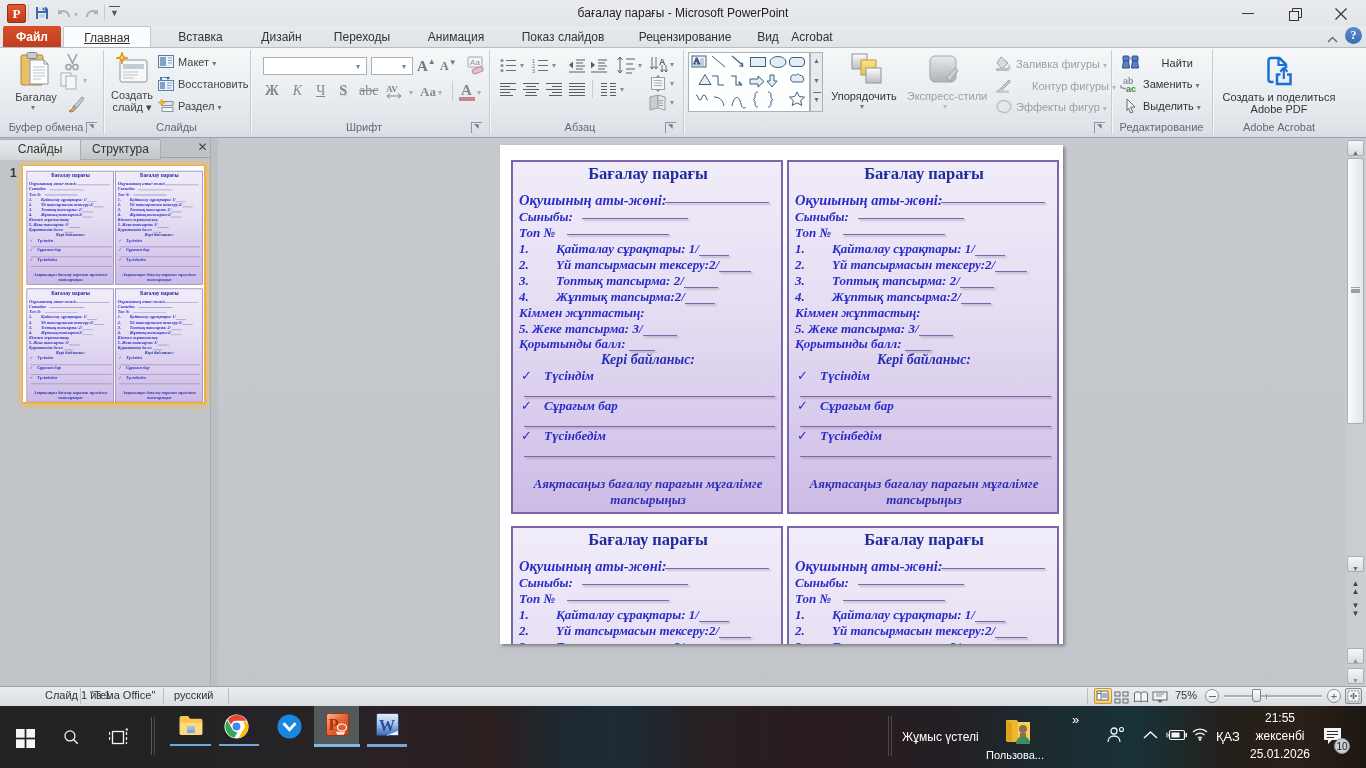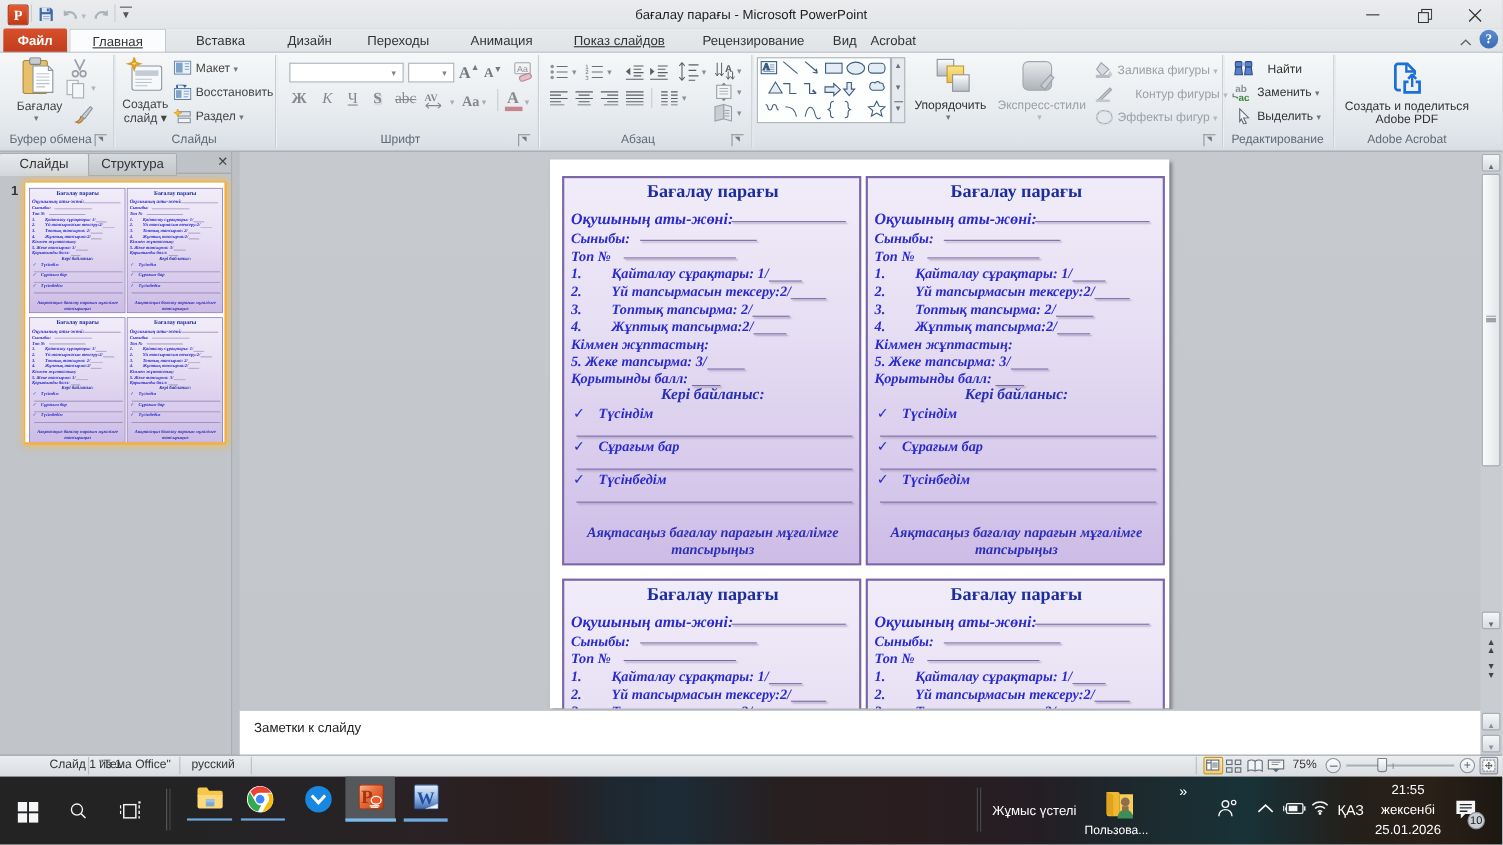--- a/index.html
+++ b/index.html
@@ -90,21 +90,21 @@
   <svg class="abs" style="left:1335px;top:8px;" width="12" height="12" viewBox="0 0 12 12">
       <path d="M0.5 0.5l11 11M11.5 0.5l-11 11" stroke="#333" stroke-width="1.2"></path>
     </svg>
   <div class="abs" id="tabrow"></div>
   <div class="abs" id="filetab">Файл</div>
   <div class="abs tab" id="hometab" style="left:63px;top:26px;width:88px;">Главная</div>
   <div class="abs tab" style="left:163px;top:26px;width:75px;">Вставка</div>
   <div class="abs tab" style="left:250px;top:26px;width:63px;">Дизайн</div>
   <div class="abs tab" style="left:323px;top:26px;width:78px;">Переходы</div>
   <div class="abs tab" style="left:415px;top:26px;width:82px;">Анимация</div>
-  <div class="abs tab" style="left:507px;top:26px;width:112px;text-decoration:underline;">Показ слайдов</div>
+  <div class="abs tab" style="left:507px;top:26px;width:112px;">Показ слайдов</div>
   <div class="abs tab" style="left:629px;top:26px;width:112px;">Рецензирование</div>
   <div class="abs tab" style="left:748px;top:26px;width:40px;">Вид</div>
   <div class="abs tab" style="left:782px;top:26px;width:60px;">Acrobat</div>
   <div class="abs" style="left:1326px;top:31px;width:13px;height:10px;"><svg width="13" height="10" viewBox="0 0 13 10">
         <path d="M2 7l4.5-4.5L11 7" fill="none" stroke="#666" stroke-width="1.3"></path>
       </svg></div>
   <div class="abs" style="left:1345px;top:27px;width:17px;height:17px;border-radius:50%;background:linear-gradient(#5B8BD0,#3B6CB4);color:#fff;font-weight:bold;font-size:12px;text-align:center;line-height:17px;font-family:'Liberation Serif',serif;">?</div>
   <div class="abs" id="ribbontopline"></div>
   <div class="abs" id="ribbon"></div>
   <div class="abs" id="ribbonbottom"></div>
@@ -387,21 +387,21 @@
   <div class="abs btext" style="left:1016px;top:101px;width:100px;text-align:left;color:#9AA0A7;">Эффекты фигур <span class="dd" style="color:#B4B9BE;">▾</span></div>
 
   <svg class="abs" style="left:1122px;top:55px;" width="17" height="15" viewBox="0 0 17 15">
       <g fill="#5B80C8" stroke="#2B4B88">
         <rect x="1" y="1" width="6" height="5" rx="1"></rect>
         <rect x="10" y="1" width="6" height="5" rx="1"></rect>
         <path d="M1.5 6h5l1 7h-7zM10.5 6h5l1 7h-7z"></path>
       </g>
       <rect x="7" y="2" width="3" height="2.5" fill="#8FA8D8"></rect>
     </svg>
-  <div class="abs btext" style="left:1143px;top:57px;width:50px;text-align:center;color:#333;">Найти</div>
+  <div class="abs btext" style="left:1143px;top:57px;width:50px;text-align:right;color:#333;">Найти</div>
   <svg class="abs" style="left:1120px;top:76px;" width="19" height="16" viewBox="0 0 19 16">
       <text x="3" y="8" font-size="9" font-weight="bold" fill="#8A9098" font-family="Liberation Sans">ab</text>
       <text x="6" y="15.5" font-size="9" font-weight="bold" fill="#3A8A3A" font-family="Liberation Sans">ac</text>
       <path d="M1 9v3h3" fill="none" stroke="#6A7077"></path>
       <path d="M3 12.8l2.5-1v2z" fill="#6A7077"></path>
     </svg>
   <div class="abs btext" style="left:1143px;top:78px;width:70px;text-align:left;color:#333;">Заменить <span class="dd">▾</span></div>
   <svg class="abs" style="left:1124px;top:98px;" width="14" height="15" viewBox="0 0 14 15">
       <path d="M3 1l8 8-4.5.3L9 14l-2.3 1-2.2-4.7L3 12.5z" fill="#F2F4F6" stroke="#5F6A76"></path>
     </svg>
@@ -483,23 +483,20 @@
   <div class="cl" style="font-size:14.5px;">Оқушының аты-жөні:<span class="ul ulh" style="width:104px;margin-left:-2px;"></span></div>
   <div class="cl">Сыныбы: <span class="ul ulh" style="width:106px;margin-left:6px;"></span></div>
   <div class="cl">Топ № <span class="ul ulh" style="width:102px;margin-left:8px;"></span></div>
   <div class="cl"><span class="num">1.</span>Қайталау сұрақтары: 1/<span class="ul" style="width:30px;"></span></div>
   <div class="cl"><span class="num">2.</span>Үй тапсырмасын тексеру:2/<span class="ul" style="width:32px;"></span></div>
   <div class="cl"><span class="num">3.</span>Топтық тапсырма: 2/</div>
 
 </div>
       </div>
   </div>
-  <div class="abs" id="notes">
-      <div>Заметки к слайду</div>
-    </div>
 
   <div class="abs" style="left:0px;top:138px;width:210px;height:20px;background:#BFC3C8;border-bottom:1px solid #9EA4AB;box-sizing:border-box;"></div>
   <div class="abs ptab" style="left:0px;top:139px;width:80px;background:linear-gradient(#E8EAED,#D4D8DC);border-bottom:1px solid #D4D8DC;border-left:none;">Слайды</div>
   <div class="abs ptab" style="left:80px;top:139px;width:79px;">Структура</div>
   <div class="abs" style="left:196px;top:141px;width:13px;height:13px;color:#444;font-size:12px;line-height:13px;text-align:center;">✕</div>
 
   <div class="abs" style="left:10px;top:166px;width:12px;height:14px;font-size:12px;font-weight:bold;color:#333;">1</div>
   <div class="abs" style="left:21.5px;top:164.5px;width:184px;height:239px;box-shadow:0 0 6px 2px rgba(243,186,82,0.8);background:#F5AE3D;border-radius:2px;"></div>
   <div class="abs" id="thumbpage" style="left:23px;top:166px;width:181px;height:236px;background:#fff;overflow:hidden;">
     <div style="position:absolute;left:0;top:0;width:563px;height:742px;transform:scale(0.3215);transform-origin:0 0;">

